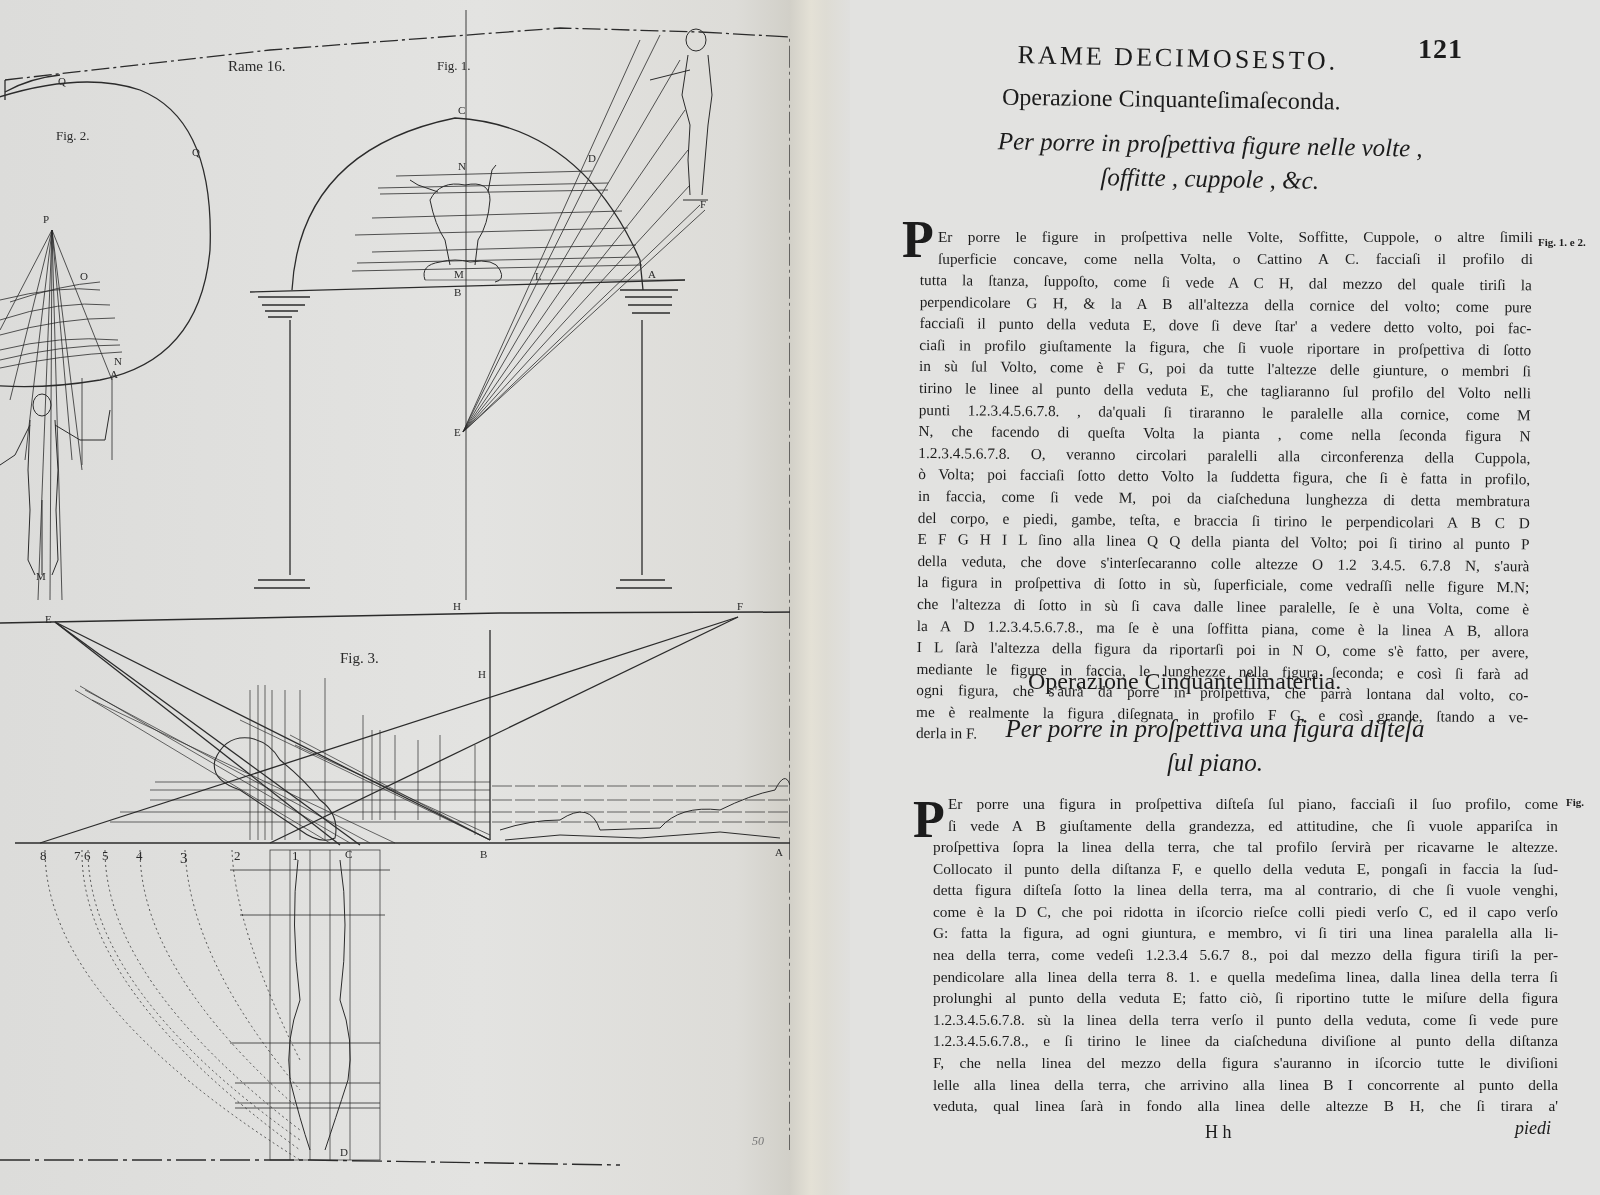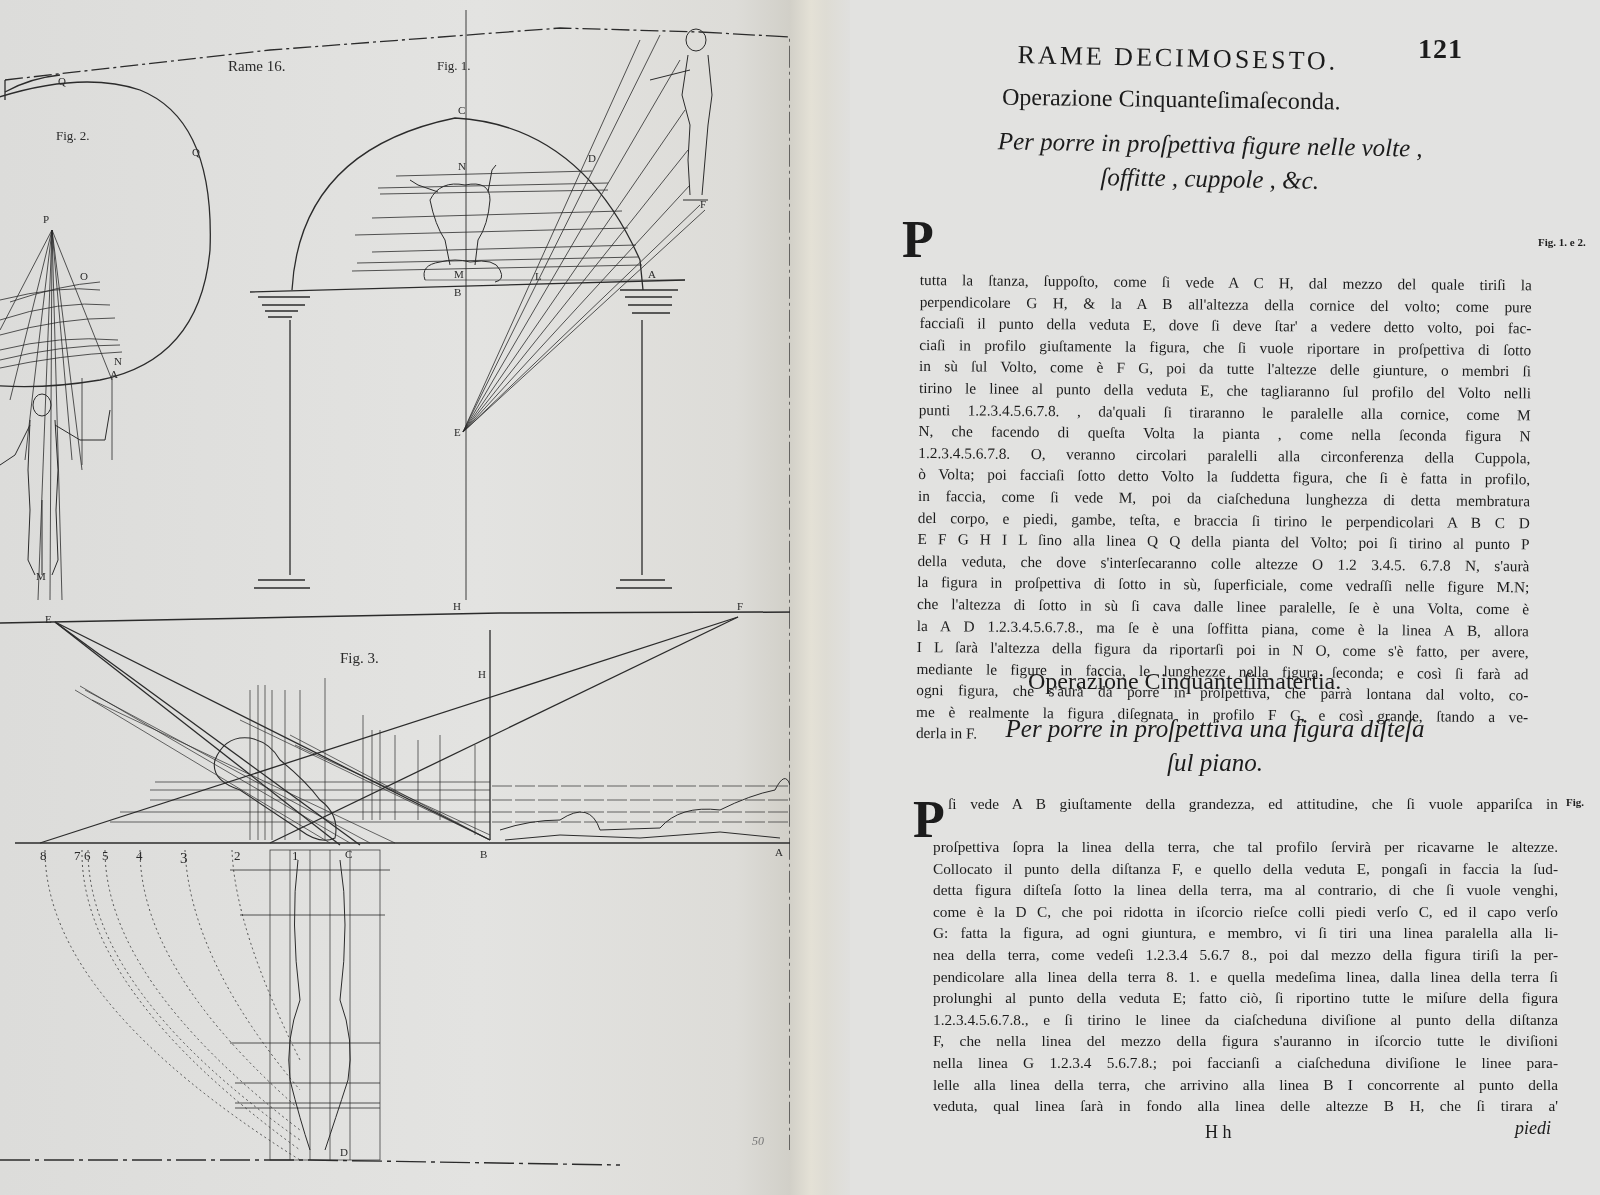--- a/index.html
+++ b/index.html
@@ -318,20 +318,24 @@
   <span class="page-number">121</span>
   <span class="running-head">RAME DECIMOSESTO.</span>
 
   <span class="section-title" style="left:1002px;top:86px;transform:rotate(0.8deg);">Operazione Cinquanteſimaſeconda.</span>
   <div class="section-sub" style="left:990px;top:128px;width:440px;transform:rotate(1deg);">
     <div>Per porre in proſpettiva figure nelle volte ,</div>
     <div>ſoffitte , cuppole , &amp;c.</div>
   </div>
   <span class="margin-note" style="left:1538px;top:236px;">Fig. 1. e 2.</span>
   <span class="dropcap" style="left:902px;top:214px;">P</span>
+  <div class="body-text" style="left:938px;top:226px;width:595px;">
+    <span class="line">Er porre le figure in proſpettiva nelle Volte, Soffitte, Cuppole, o altre ſimili</span>
+    <span class="line" style="margin-left:0">ſuperficie concave, come nella Volta, o Cattino A C. facciaſi il profilo di</span>
+  </div>
   <div class="body-text" style="left:920px;top:269px;width:612px;transform:rotate(0.5deg);transform-origin:left top;">
     <span class="line">tutta la ſtanza, ſuppoſto, come ſi vede A C H, dal mezzo del quale tiriſi la</span>
     <span class="line">perpendicolare G H, &amp; la A B all'altezza della cornice del volto; come pure</span>
     <span class="line">facciaſi il punto della veduta E, dove ſi deve ſtar' a vedere detto volto, poi fac-</span>
     <span class="line">ciaſi in profilo giuſtamente la figura, che ſi vuole riportare in proſpettiva di ſotto</span>
     <span class="line">in sù ſul Volto, come è F G, poi da tutte l'altezze delle giunture, o membri ſi</span>
     <span class="line">tirino le linee al punto della veduta E, che tagliaranno ſul profilo del Volto nelli</span>
     <span class="line">punti 1.2.3.4.5.6.7.8. , da'quali ſi tiraranno le paralelle alla cornice, come M</span>
     <span class="line">N, che facendo di queſta Volta la pianta , come nella ſeconda figura N</span>
     <span class="line">1.2.3.4.5.6.7.8. O, veranno circolari paralelli alla circonferenza della Cuppola,</span>
@@ -351,33 +355,34 @@
   </div>
 
   <span class="section-title" style="left:1028px;top:668px;">Operazione Cinquanteſimatertia.</span>
   <div class="section-sub" style="left:980px;top:712px;width:470px;">
     <div>Per porre in proſpettiva una figura diſteſa</div>
     <div>ſul piano.</div>
   </div>
   <span class="margin-note" style="left:1566px;top:796px;">Fig.</span>
   <span class="dropcap" style="left:913px;top:794px;">P</span>
   <div class="body-text" style="left:948px;top:793px;width:610px;">
+    <span class="line">Er porre una figura in proſpettiva diſteſa ſul piano, facciaſi il ſuo profilo, come</span>
     <span class="line">ſi vede A B giuſtamente della grandezza, ed attitudine, che ſi vuole appariſca in</span>
   </div>
   <div class="body-text" style="left:933px;top:836px;width:625px;">
     <span class="line">proſpettiva ſopra la linea della terra, che tal profilo ſervirà per ricavarne le altezze.</span>
     <span class="line">Collocato il punto della diſtanza F, e quello della veduta E, pongaſi in faccia la ſud-</span>
     <span class="line">detta figura diſteſa ſotto la linea della terra, ma al contrario, di che ſi vuole venghi,</span>
     <span class="line">come è la D C, che poi ridotta in iſcorcio rieſce colli piedi verſo C, ed il capo verſo</span>
     <span class="line">G: fatta la figura, ad ogni giuntura, e membro, vi ſi tiri una linea paralella alla li-</span>
     <span class="line">nea della terra, come vedeſi 1.2.3.4 5.6.7 8., poi dal mezzo della figura tiriſi la per-</span>
     <span class="line">pendicolare alla linea della terra 8. 1. e quella medeſima linea, dalla linea della terra ſi</span>
     <span class="line">prolunghi al punto della veduta E; fatto ciò, ſi riportino tutte le miſure della figura</span>
+    <span class="line">1.2.3.4.5.6.7.8. sù la linea della terra verſo il punto della veduta, come ſi vede pure</span>
     <span class="line">1.2.3.4.5.6.7.8., e ſi tirino le linee da ciaſcheduna diviſione al punto della diſtanza</span>
     <span class="line">F, che nella linea del mezzo della figura s'auranno in iſcorcio tutte le diviſioni</span>
-    <span class="line">nella linea G 1.2.3.4 5.6.7.8.; poi faccianſi a ciaſcheduna diviſione le linee para-</span>
     <span class="line">lelle alla linea della terra, che arrivino alla linea B I concorrente al punto della</span>
     <span class="line">veduta, qual linea ſarà in fondo alla linea delle altezze B H, che ſi tirara a'</span>
   </div>
 
   <span class="catchword" style="left:1205px;top:1122px;">H h</span>
   <span class="catchword" style="left:1515px;top:1118px;font-style:italic;">piedi</span>
 </div>
 
 </body></html>

